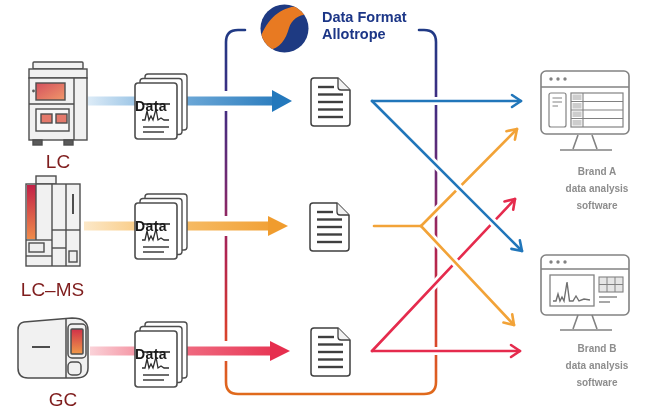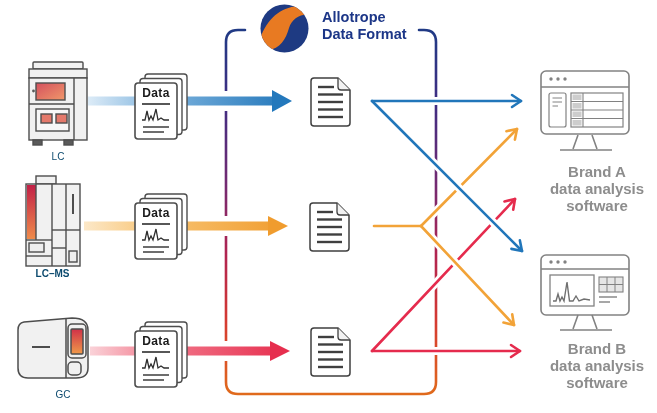--- a/index.html
+++ b/index.html
@@ -1,23 +1,23 @@
 <!DOCTYPE html>
 <html><head>
 <meta charset="utf-8">
 <style>
   html,body{margin:0;padding:0;background:#fff;}
   .stage{position:relative;width:657px;height:413px;background:#fff;overflow:hidden;
          font-family:"Liberation Sans",sans-serif;}
   .stage svg{position:absolute;left:0;top:0;}
   .txt{position:absolute;}
   .logo-text{color:#1c3687;font-size:14.5px;font-weight:700;line-height:17px;}
-  .inst-label{color:#0c4a6e;font-size:10px;font-weight:400;text-align:center;}
-  .data-label{color:#1b1b1b;font-size:12px;font-weight:700;text-align:center;letter-spacing:.4px;}
-  .brand-label{color:#8d8d8d;font-size:15px;font-weight:700;line-height:17px;text-align:center;}
+  .inst-label{color:#7f1d1d;font-size:19px;font-weight:400;text-align:center;}
+  .data-label{color:#1b1b1b;font-size:14px;font-weight:700;text-align:left;letter-spacing:.4px;margin-top:12px;}
+  .brand-label{color:#8d8d8d;font-size:10px;font-weight:700;line-height:17px;text-align:center;}
 </style>
 </head>
 <body>
 
 <div class="stage">
 
 <svg width="657" height="413" viewBox="0 0 657 413">
   <defs>
     <linearGradient id="gBracket" gradientUnits="userSpaceOnUse" x1="0" y1="30" x2="0" y2="394">
       <stop offset="0" stop-color="#203a85"></stop>
@@ -273,26 +273,26 @@
     <g stroke-width="1.4">
       <line x1="599" y1="297" x2="617" y2="297"></line>
           <line x1="599" y1="302" x2="610" y2="302"></line>
     </g>
     <path d="M 578,315 L 573,329 M 592,315 L 597,329"></path>
     <line x1="560" y1="330" x2="612" y2="330"></line>
   </g>
 </svg>
 
 <div class="txt logo-text" style="left:322px;top:9px;">
+  <div>Data Format</div>
   <div>Allotrope</div>
-  <div>Data Format</div>
 </div>
 
 <div class="txt inst-label" style="left:29px;top:151px;width:58px;">LC</div>
-<div class="txt inst-label" style="left:20px;top:268px;width:65px;font-weight:bold;">LC–MS</div>
+<div class="txt inst-label" style="left:20px;top:279px;width:65px;">LC–MS</div>
 <div class="txt inst-label" style="left:33px;top:389px;width:60px;">GC</div>
 
 <div class="txt data-label" style="left:135px;top:86px;width:42px;">Data</div>
 <div class="txt data-label" style="left:135px;top:206px;width:42px;">Data</div>
 <div class="txt data-label" style="left:135px;top:334px;width:42px;">Data</div>
 
 <div class="txt brand-label" style="left:541px;top:163px;width:112px;">
   <div>Brand A</div>
   <div>data analysis</div>
   <div>software</div>

